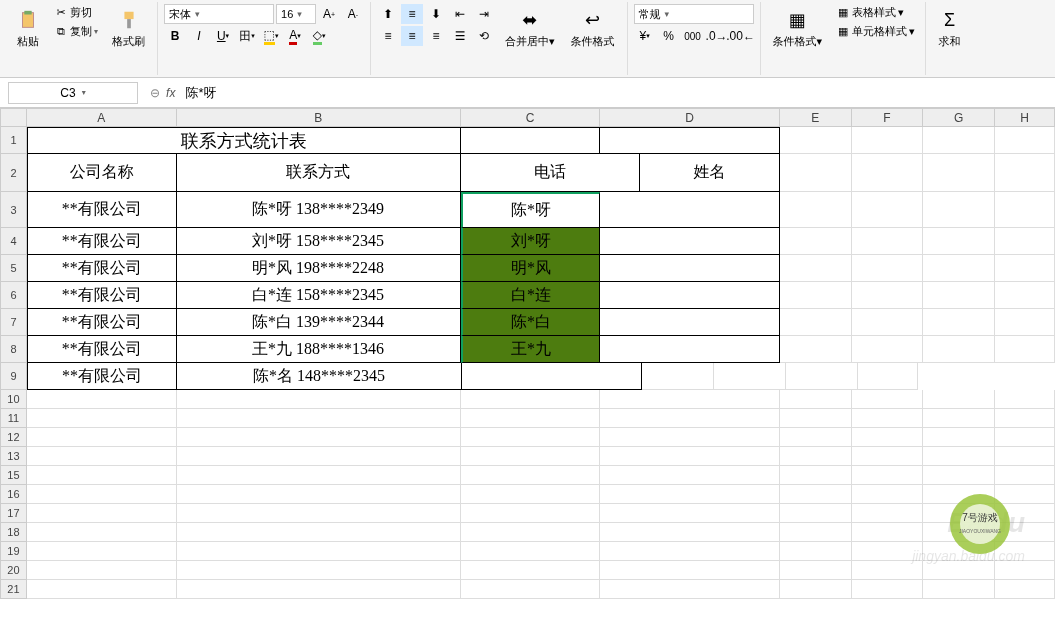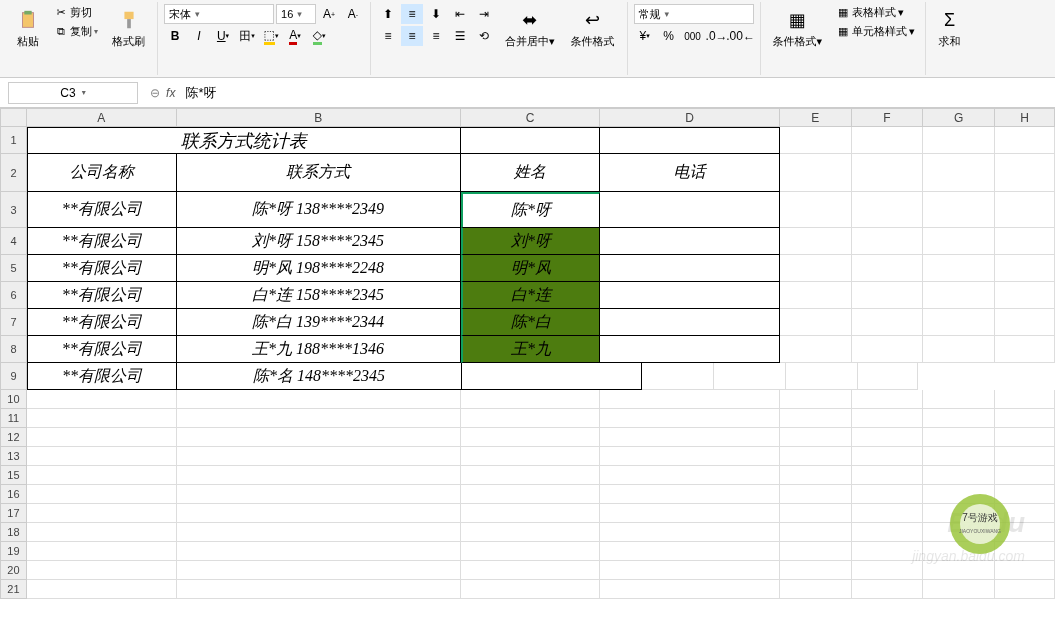--- a/index.html
+++ b/index.html
@@ -31,21 +31,21 @@
 .grid { position: relative; width: 1055px; }
 .corner { position: absolute; left: 0; top: 0; width: 27px; height: 19px; background: #eee; border: 1px solid #ccc; }
 .col-headers { display: flex; margin-left: 27px; }
 .col-header { height: 19px; background: #eee; border: 1px solid #ccc; border-left: none; display: flex; align-items: center; justify-content: center; font-size: 12px; color: #444; }
 .rows { }
 .grid-row { display: flex; height: 19px; }
 .row-header { width: 27px; background: #eee; border: 1px solid #ccc; border-top: none; display: flex; align-items: center; justify-content: center; font-size: 11px; color: #444; }
 .cell { border-right: 1px solid #ddd; border-bottom: 1px solid #ddd; display: flex; align-items: center; padding: 0 3px; font-size: 12px; overflow: hidden; white-space: nowrap; }
 
 
-.tbl-border-r { border-right: 1.5px solid #000 !important; font-style: italic; }
+.tbl-border-r { border-right: 1.5px solid #000 !important; }
 .tbl-border-b { border-bottom: 1.5px solid #000 !important; }
 .tbl-border-l { border-left: 1.5px solid #000 !important; }
 .tbl-border-t { border-top: 1.5px solid #000 !important; }
 
 
 .sel-range { background: #4d7c0f; }
 .sel-active { background: #fff; }
 
 
 .watermark { position: absolute; right: 30px; bottom: 60px; font-size: 28px; font-weight: bold; color: rgba(0,0,0,0.1); font-style: italic; }
@@ -228,22 +228,22 @@
         <div class="cell tbl-border-t tbl-border-b tbl-border-r" style="width: 180px;"></div>
         <div class="cell" style="width: 72px;"></div>
         <div class="cell" style="width: 72px;"></div>
         <div class="cell" style="width: 72px;"></div>
         <div class="cell" style="width: 60px;"></div>
       </div>
       <div class="grid-row" style="height: 38px;">
         <div class="row-header">2</div>
         <div class="cell tbl-border-l tbl-border-b tbl-border-r" style="width: 150px; font-family: SimSun, serif; font-size: 16px; justify-content: center;">公司名称</div>
         <div class="cell tbl-border-b tbl-border-r" style="width: 285px; font-family: SimSun, serif; font-size: 16px; justify-content: center;">联系方式</div>
+        <div class="cell tbl-border-b tbl-border-r" style="width: 180px; font-family: SimSun, serif; font-size: 16px; justify-content: center;">电话</div>
         <div class="cell tbl-border-b tbl-border-r" style="width: 140px; font-family: SimSun, serif; font-size: 16px; justify-content: center;">姓名</div>
-        <div class="cell tbl-border-b tbl-border-r" style="width: 180px; font-family: SimSun, serif; font-size: 16px; justify-content: center;">电话</div>
         <div class="cell" style="width: 72px; font-family: SimSun, serif; font-size: 16px; justify-content: center;"></div>
         <div class="cell" style="width: 72px; font-family: SimSun, serif; font-size: 16px; justify-content: center;"></div>
         <div class="cell" style="width: 72px; font-family: SimSun, serif; font-size: 16px; justify-content: center;"></div>
         <div class="cell" style="width: 60px; font-family: SimSun, serif; font-size: 16px; justify-content: center;"></div>
       </div>
       <div class="grid-row" style="height: 36px;">
         <div class="row-header">3</div>
         <div class="cell tbl-border-l tbl-border-b tbl-border-r" style="width: 150px; font-family: SimSun, serif; font-size: 16px; justify-content: center;">**有限公司</div>
         <div class="cell tbl-border-b tbl-border-r" style="width: 285px; font-family: SimSun, serif; font-size: 16px; justify-content: center;">陈*呀 138****2349</div>
         <div class="cell tbl-border-b tbl-border-r sel-active" style="width: 140px; font-family: SimSun, serif; font-size: 16px; justify-content: center; border-left: 2px solid rgb(16, 160, 96); border-right: 2px solid rgb(16, 160, 96); border-top: 2px solid rgb(16, 160, 96);">陈*呀</div>

